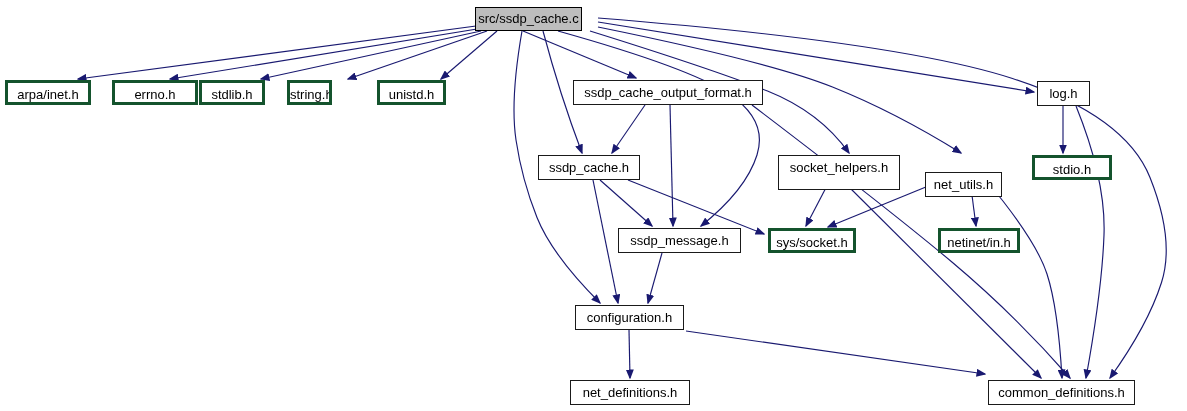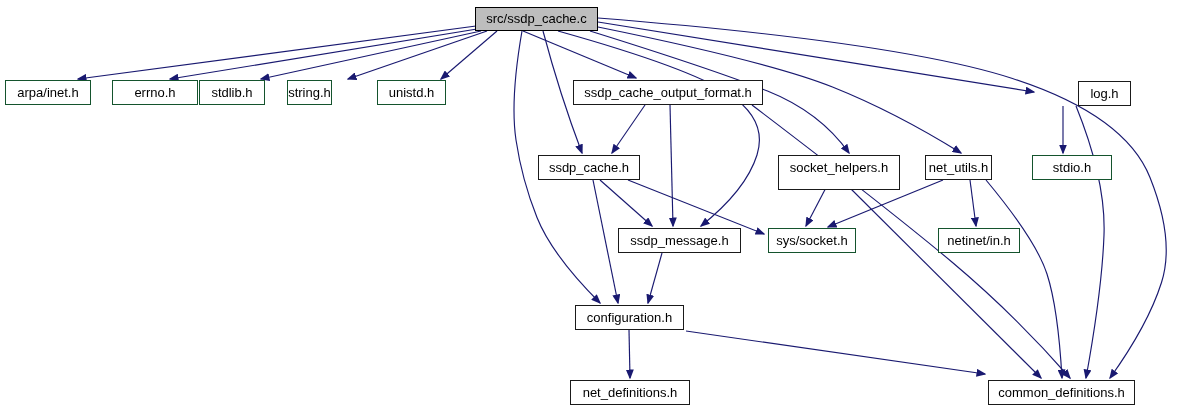--- a/index.html
+++ b/index.html
@@ -21,21 +21,21 @@
     text-align:center;
     white-space:nowrap;
     overflow:hidden;
     z-index:2;
   }
   .node.main{
     background:#bdbdbd;
     border:1.5px solid #000000;
   }
   .node.external{
-    border:1px solid #14532d;
+    border:3px solid #14532d;
   }
   .edge{fill:none;stroke-width:1.15px;}
 </style>
 </head>
 <body>
 
 <div id="canvas">
   <svg id="edges" xmlns="http://www.w3.org/2000/svg" viewBox="0 0 1187 411">
     <defs>
       <marker id="arrow" markerWidth="10" markerHeight="8" refX="8.5" refY="4" orient="auto" markerUnits="userSpaceOnUse">
@@ -68,31 +68,31 @@
         <path d="M 943 180 L 828 227" class="edge" stroke="#191970" marker-end="url(#arrow)"></path>
         <path d="M 970 180 L 976 226" class="edge" stroke="#191970" marker-end="url(#arrow)"></path>
         <path d="M 986 180 Q 1036 240 1047 274 Q 1058 308 1062 378" class="edge" stroke="#191970" marker-end="url(#arrow)"></path>
         <path d="M 1063 106 L 1063 153" class="edge" stroke="#191970" marker-end="url(#arrow)"></path>
         <path d="M 1076 106 Q 1106 180 1104 235 Q 1102 290 1086 378" class="edge" stroke="#191970" marker-end="url(#arrow)"></path>
         <path d="M 629 330 L 630 378" class="edge" stroke="#191970" marker-end="url(#arrow)"></path>
         <path d="M 686 331 L 985 374" class="edge" stroke="#191970" marker-end="url(#arrow)"></path>
       </g>
   </svg>
   <div id="nodes">
-      <div class="node main" style="left: 475px; top: 7px; width: 123px; height: 24px; line-height: 22px;">src/ssdp_cache.c</div>
+      <div class="node main" style="left: 475px; top: 7px; width: 107px; height: 24px; line-height: 22px;">src/ssdp_cache.c</div>
       <div class="node external" style="left: 5px; top: 80px; width: 86px; height: 25px; line-height: 23px;">arpa/inet.h</div>
       <div class="node external" style="left: 112px; top: 80px; width: 86px; height: 25px; line-height: 23px;">errno.h</div>
       <div class="node external" style="left: 199px; top: 80px; width: 66px; height: 25px; line-height: 23px;">stdlib.h</div>
       <div class="node external" style="left: 287px; top: 80px; width: 45px; height: 25px; line-height: 23px;">string.h</div>
       <div class="node external" style="left: 377px; top: 80px; width: 69px; height: 25px; line-height: 23px;">unistd.h</div>
       <div class="node internal" style="left: 573px; top: 80px; width: 190px; height: 25px; line-height: 23px;">ssdp_cache_output_format.h</div>
-      <div class="node internal" style="left: 1037px; top: 81px; width: 53px; height: 25px; line-height: 23px; margin-left: 41px;">log.h</div>
+      <div class="node internal" style="left: 1037px; top: 81px; width: 53px; height: 25px; line-height: 23px;">log.h</div>
       <div class="node internal" style="left: 538px; top: 155px; width: 102px; height: 25px; line-height: 23px; text-align: center;">ssdp_cache.h</div>
       <div class="node internal" style="left: 778px; top: 155px; width: 122px; height: 35px; line-height: 23px;">socket_helpers.h</div>
-      <div class="node internal" style="left: 925px; top: 155px; width: 67px; height: 25px; line-height: 23px;">net_utils.h</div>
+      <div class="node internal" style="left: 925px; top: 172px; width: 77px; height: 25px; line-height: 23px;">net_utils.h</div>
       <div class="node external" style="left: 1032px; top: 155px; width: 80px; height: 25px; line-height: 23px;">stdio.h</div>
       <div class="node internal" style="left: 618px; top: 228px; width: 123px; height: 25px; line-height: 23px;">ssdp_message.h</div>
       <div class="node external" style="left: 768px; top: 228px; width: 88px; height: 25px; line-height: 23px;">sys/socket.h</div>
       <div class="node external" style="left: 938px; top: 228px; width: 82px; height: 25px; line-height: 23px;">netinet/in.h</div>
       <div class="node internal" style="left: 575px; top: 305px; width: 109px; height: 25px; line-height: 23px;">configuration.h</div>
       <div class="node internal" style="left: 570px; top: 380px; width: 120px; height: 25px; line-height: 23px;">net_definitions.h</div>
       <div class="node internal" style="left: 988px; top: 380px; width: 147px; height: 25px; line-height: 23px;">common_definitions.h</div>
     </div>
 </div>
 

